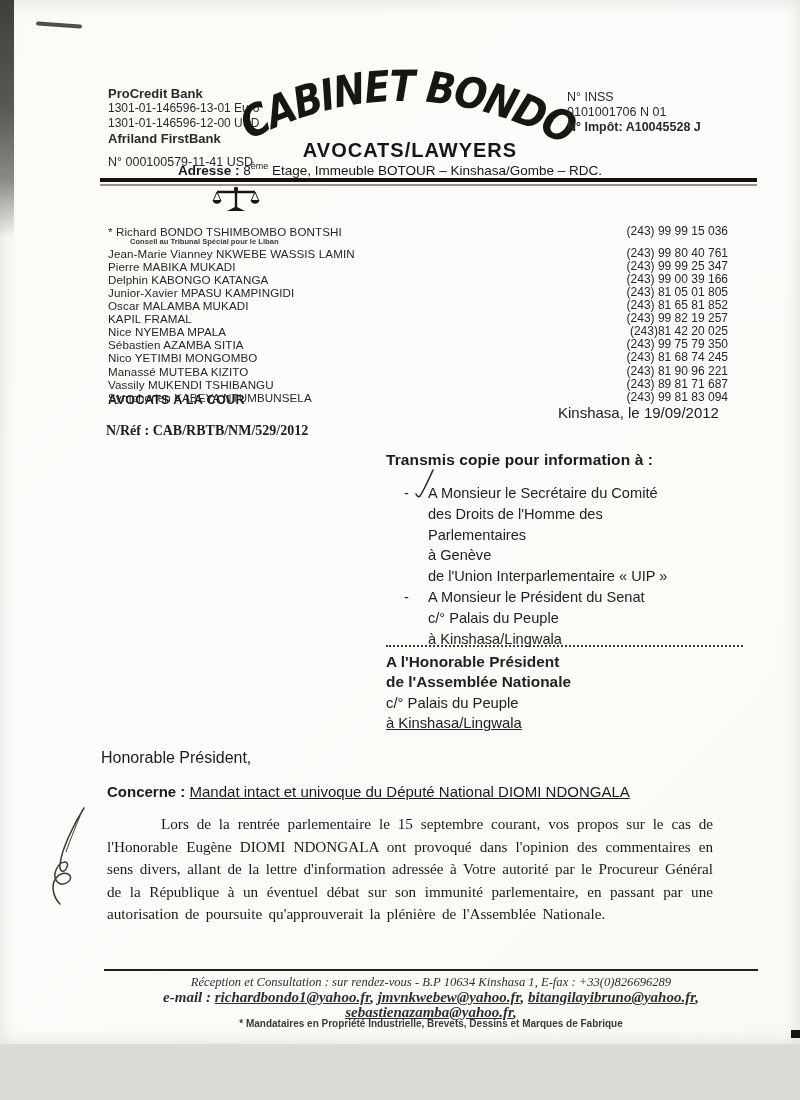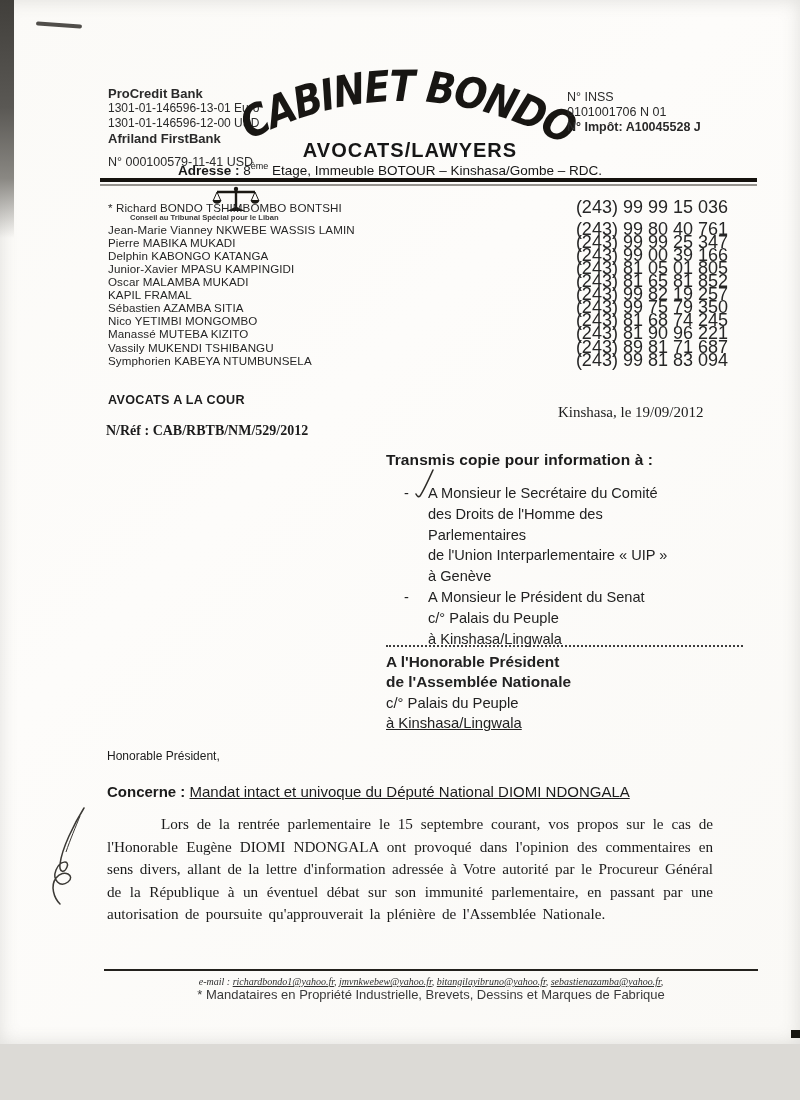--- a/index.html
+++ b/index.html
@@ -21,59 +21,59 @@
   .reg{left:567px;top:90px;font-size:12.5px;line-height:15px;color:#2a2a2a;}
   .reg .b{font-weight:bold;}
   .addr{left:60px;top:161px;width:660px;text-align:center;font-size:13.5px;color:#161616;}
   .addr .lbl{font-weight:bold;}
   .addr sup{font-size:9px;}
   .rule-black{left:100px;top:178px;width:657px;height:4px;background:#15120e;}
   .rule-gray{left:100px;top:184px;width:657px;height:2px;background:#97948f;}
   .scales{left:212px;top:186px;}
 
   
-  .lawyers{left:108px;top:201px;width:620px;}
+  .lawyers{left:108px;top:225px;width:620px;}
   .lawyer-row{display:flex;justify-content:space-between;line-height:13.1px;}
   .lname{font-size:11.6px;color:#262626;letter-spacing:.1px;}
-  .lphone{font-size:18px;color:#262626;}
+  .lphone{font-size:12px;color:#262626;}
   .lsub{font-size:7.6px;font-weight:bold;color:#3a3a3a;padding-left:22px;line-height:8.6px;}
   .bar-label{font-weight:bold;font-size:12.6px;margin-top:2px;letter-spacing:.3px;}
 
-  .dateline{left:558px;top:404px;font-family:Liberation Serif, serif;font-size:15px;}
+  .dateline{left:558px;top:404px;font-family:Liberation Sans, sans-serif;font-size:15px;}
   .ref{left:106px;top:423px;font-family:"Liberation Serif",serif;font-weight:bold;font-size:14px;}
 
   
   .trans-head{left:386px;top:451px;font-weight:bold;font-size:15.5px;letter-spacing:.1px;}
   .trans-list{left:404px;top:483px;width:330px;font-size:14.6px;line-height:20.8px;color:#222;}
   .trans-item{display:flex;}
   .dash{width:24px;flex:0 0 24px;}
   .checkmark{left:414px;top:468px;}
 
   
   .recip{left:386px;top:645px;width:357px;font-size:14.8px;line-height:20.4px;color:#222;}
   .dotline{border-top:2px dotted #3c3c3c;height:0;margin-bottom:5px;}
   .recip .b{font-weight:bold;font-size:15.4px;}
   .recip .u{text-decoration:underline;}
 
-  .salute{left:107px;top:749px;font-size:12px;text-align:right;}
+  .salute{left:101px;top:749px;font-size:16px;text-align:right;}
   .subject{left:107px;top:783px;font-size:15px;}
   .subject .lbl{font-weight:bold;}
   .subject .u{text-decoration:underline;}
 
   .bodytext{left:107px;top:813px;width:606px;font-family:"Liberation Serif",serif;font-size:15.2px;line-height:22.5px;text-align:justify;text-indent:54px;color:#1b1b1b;word-spacing:2.5px;}
 
   .paraph{left:44px;top:806px;}
 
   
   .footer{left:104px;top:969px;width:654px;border-top:2px solid #23211d;padding-top:4px;text-align:center;font-family:"Liberation Serif",serif;font-style:italic;color:#2e2e2e;}
   .f1{font-size:12.6px;line-height:15px;}
-  .f2{font-size:10px;line-height:14.5px;}
+  .f2{font-size:15px;line-height:14.5px;font-weight:bold;}
   .f3{font-size:10.8px;line-height:13px;}
   .email{text-decoration:underline;cursor:pointer;}
-  .fnote{font-style:normal;font-family:"Liberation Sans",sans-serif;font-size:13px;font-weight:normal;color:#3a3a3a;line-height:10px;}
+  .fnote{font-style:normal;font-family:"Liberation Sans",sans-serif;font-size:10px;font-weight:bold;color:#3a3a3a;line-height:10px;}
 </style>
 </head>
 <body>
 
 <div class="page">
 
   <div class="abs edge-left"></div>
   <div class="abs pen-stroke"></div>
   <div class="abs corner-mark"></div>
 
@@ -146,20 +146,24 @@
       </div>
       <div class="lawyer-row">
         <span class="lname">Oscar MALAMBA MUKADI</span>
         <span class="lphone">(243) 81 65 81 852</span>
       </div>
       <div class="lawyer-row">
         <span class="lname">KAPIL FRAMAL</span>
         <span class="lphone">(243) 99 82 19 257</span>
       </div>
       <div class="lawyer-row">
+        <span class="lname">Nice NYEMBA MPALA</span>
+        <span class="lphone">(243)81 42 20 025</span>
+      </div>
+      <div class="lawyer-row">
         <span class="lname">Sébastien AZAMBA SITIA</span>
         <span class="lphone">(243) 99 75 79 350</span>
       </div>
       <div class="lawyer-row">
         <span class="lname">Nico YETIMBI MONGOMBO</span>
         <span class="lphone">(243) 81 68 74 245</span>
       </div>
       <div class="lawyer-row">
         <span class="lname">Manassé MUTEBA KIZITO</span>
         <span class="lphone">(243) 81 90 96 221</span>
@@ -181,22 +185,22 @@
   <div class="abs ref">N/Réf : CAB/RBTB/NM/529/2012</div>
 
   <div class="abs trans-head">Transmis copie pour information à :</div>
   <div class="abs trans-list">
       <div class="trans-item">
         <span class="dash">-</span>
         <div class="tlines">
           <div>A Monsieur le Secrétaire du Comité</div>
           <div>des Droits de l'Homme des</div>
           <div>Parlementaires</div>
+          <div>à Genève</div>
           <div>de l'Union Interparlementaire « UIP »</div>
-          <div>à Genève</div>
         </div>
       </div>
       <div class="trans-item">
         <span class="dash">-</span>
         <div class="tlines">
           <div>A Monsieur le Président du Senat</div>
           <div>c/° Palais du Peuple</div>
           <div>à Kinshasa/Lingwala</div>
         </div>
       </div>
@@ -225,17 +229,18 @@
   <div class="abs bodytext">Lors de la rentrée parlementaire le 15 septembre courant, vos propos sur le cas de l'Honorable Eugène DIOMI NDONGALA ont provoqué dans l'opinion des commentaires en sens divers, allant de la lettre d'information adressée à Votre autorité par le Procureur Général de la République à un éventuel débat sur son immunité parlementaire, en passant par une autorisation de poursuite qu'approuverait la plénière de l'Assemblée Nationale.</div>
 
   <div class="abs paraph">
     <svg width="56" height="102" viewBox="0 0 56 102">
       <path d="M40 2 C30 18 18 42 16 58 C15 66 20 68 23 61 C26 54 16 54 12 64 C8 74 16 82 24 76 C32 70 20 62 12 72 C6 80 10 92 16 98" fill="none" stroke="#3b3935" stroke-width="1.5" stroke-linecap="round"></path>
       <path d="M36 10 C32 20 26 34 22 46" fill="none" stroke="#3b3935" stroke-width="1"></path>
     </svg>
   </div>
 
   <div class="abs footer">
+    <div class="f1">Réception et Consultation : sur rendez-vous - B.P  10634 Kinshasa 1, E-fax : +33(0)826696289</div>
     <div class="f2"><span>e-mail : </span><span><span class="email">richardbondo1@yahoo.fr</span>, <span class="email">jmvnkwebew@yahoo.fr</span>, <span class="email">bitangilayibruno@yahoo.fr</span>, <span class="email">sebastienazamba@yahoo.fr</span></span>,</div>
     <div class="fnote">* Mandataires en Propriété Industrielle, Brevets, Dessins et Marques de Fabrique</div>
   </div>
 
 </div>
 
 </body></html>

